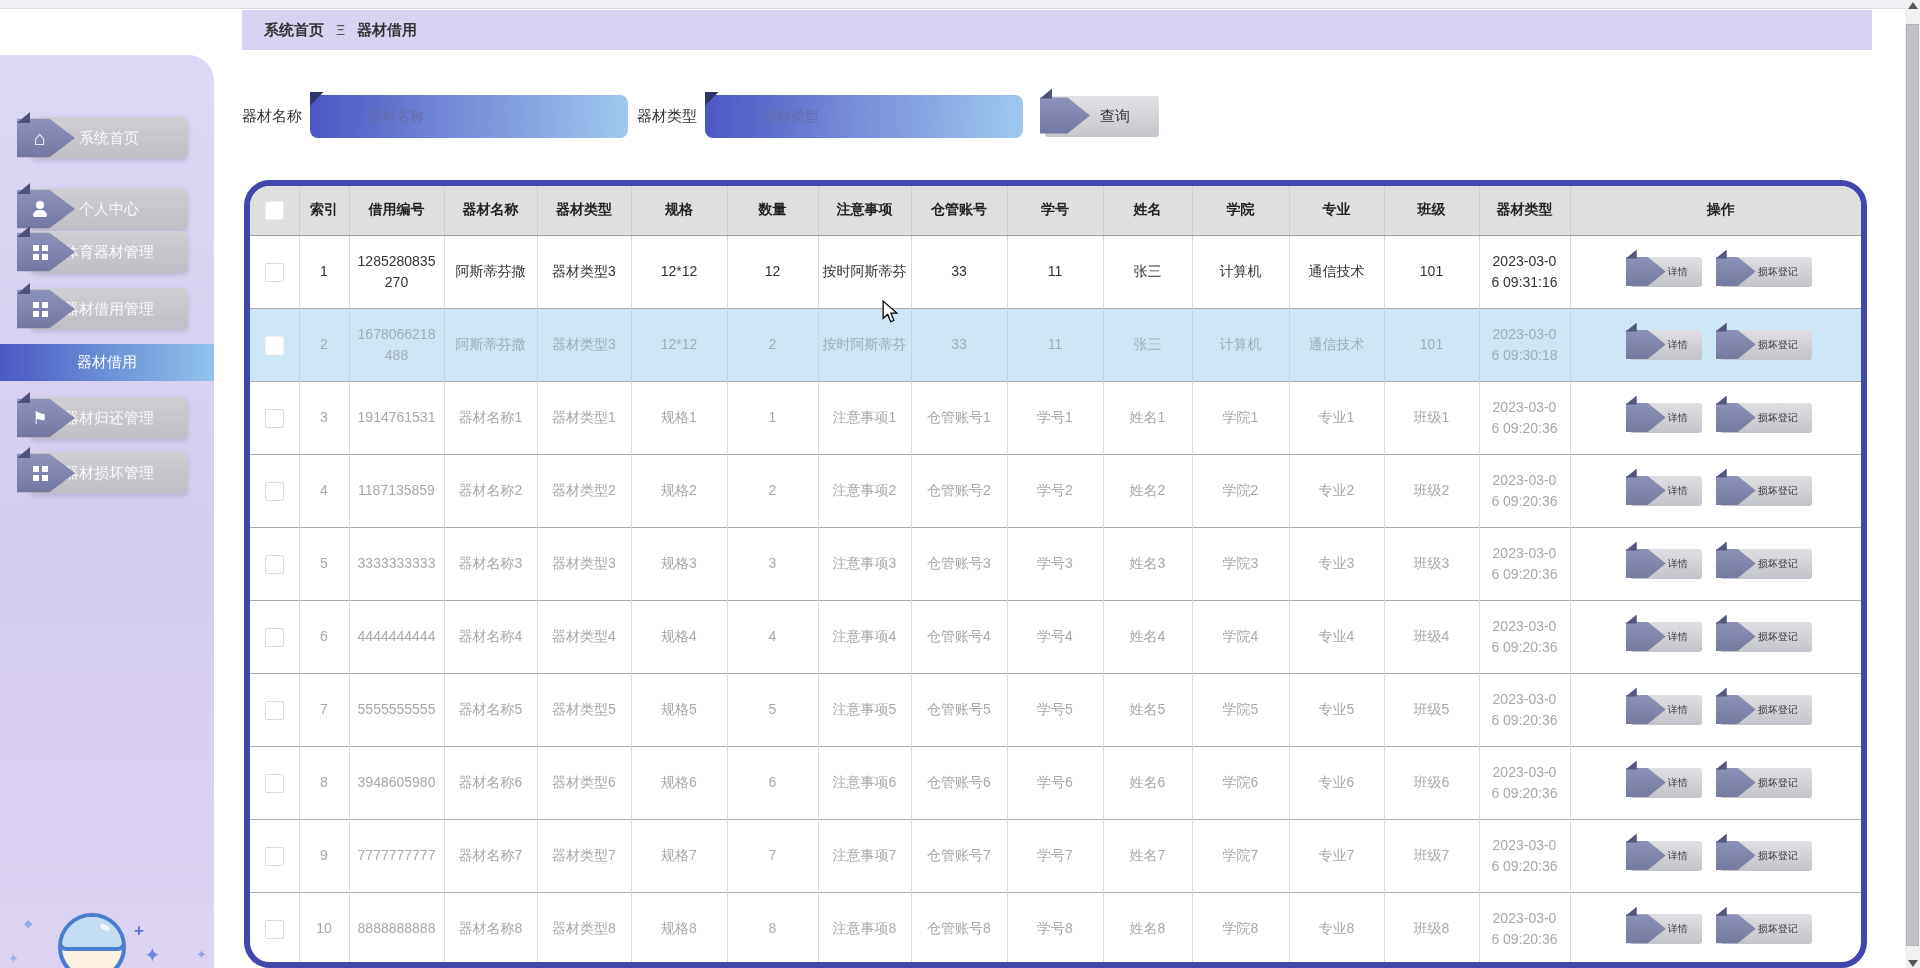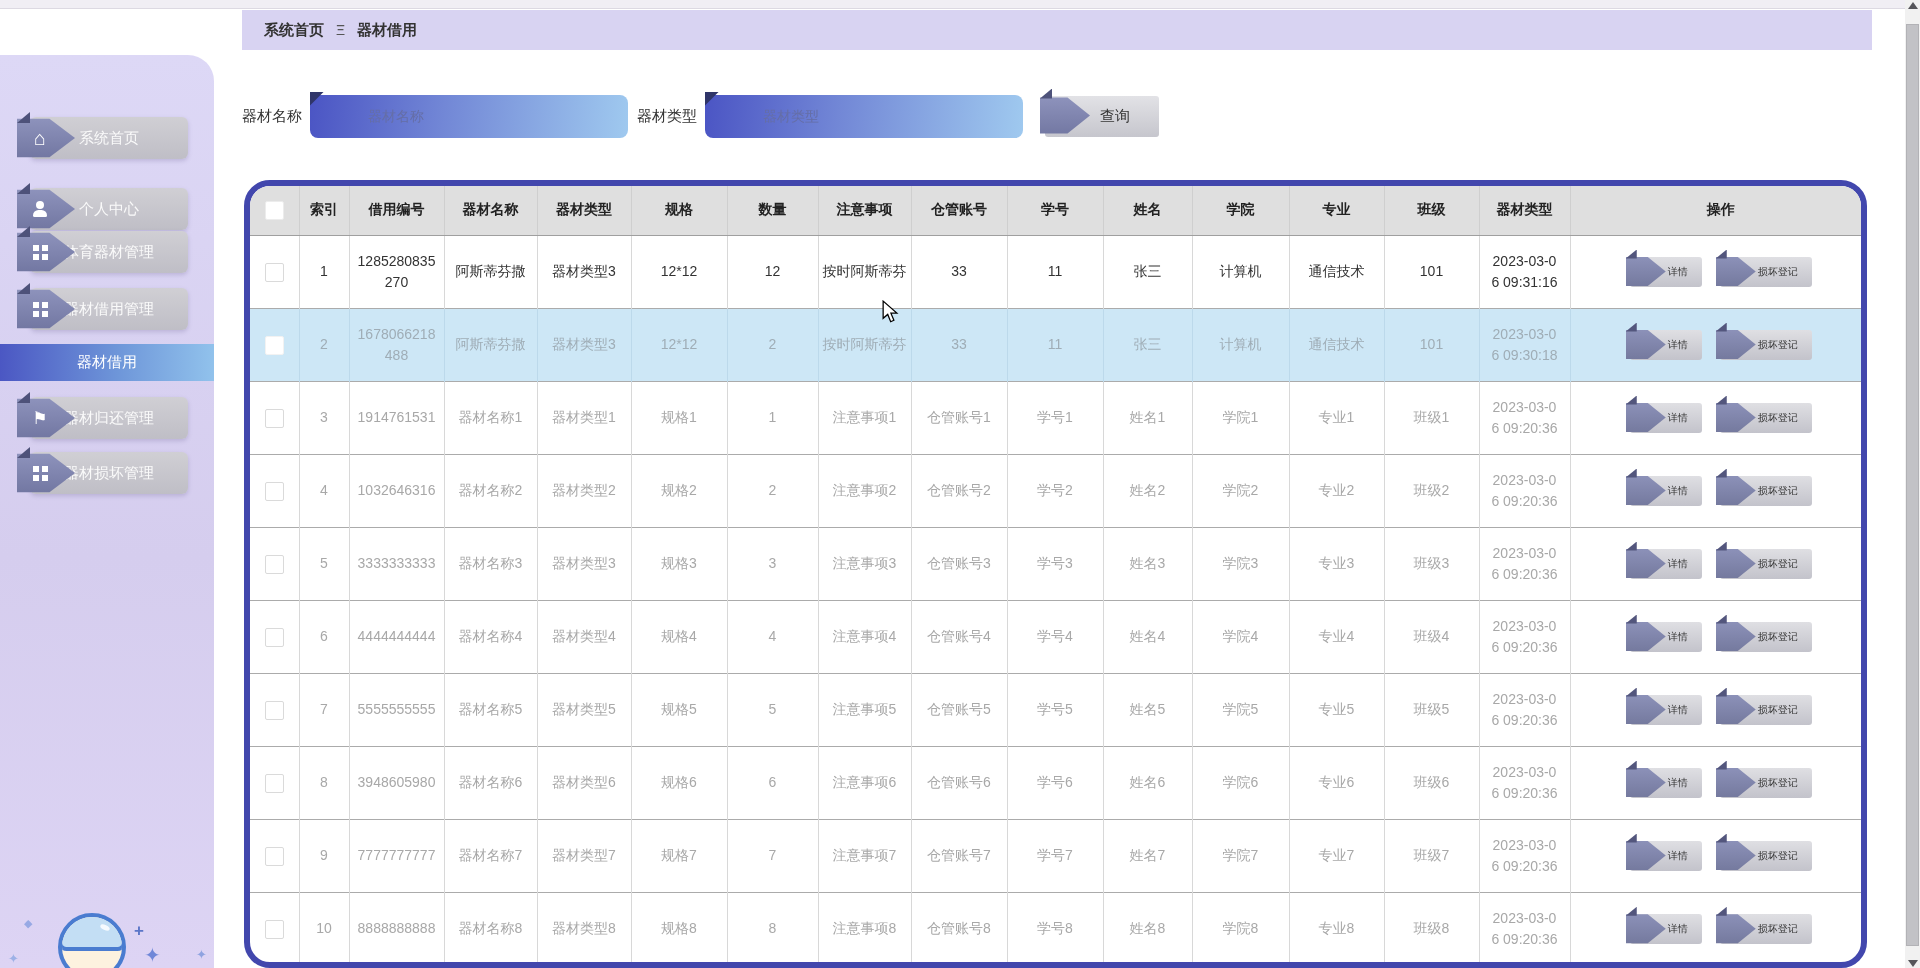--- a/index.html
+++ b/index.html
@@ -323,21 +323,21 @@
             <td><span>姓名1</span></td>
             <td><span>学院1</span></td>
             <td><span>专业1</span></td>
             <td><span>班级1</span></td>
             <td><span class="wrap-time">2023-03-06 09:20:36</span></td>
             <td><button class="act-btn"><span class="pentagon"></span><span class="bfold"></span><span>详情</span></button><button class="act-btn"><span class="pentagon"></span><span class="bfold"></span><span>损坏登记</span></button></td>
           </tr>
           <tr>
             <td><span class="cb"></span></td>
             <td><span>4</span></td>
-            <td><span class="wrap-num">1032646316</span></td>
+            <td><span class="wrap-num">1187135859</span></td>
             <td><span>器材名称2</span></td>
             <td><span>器材类型2</span></td>
             <td><span>规格2</span></td>
             <td><span>2</span></td>
             <td><span>注意事项2</span></td>
             <td><span>仓管账号2</span></td>
             <td><span>学号2</span></td>
             <td><span>姓名2</span></td>
             <td><span>学院2</span></td>
             <td><span>专业2</span></td>

